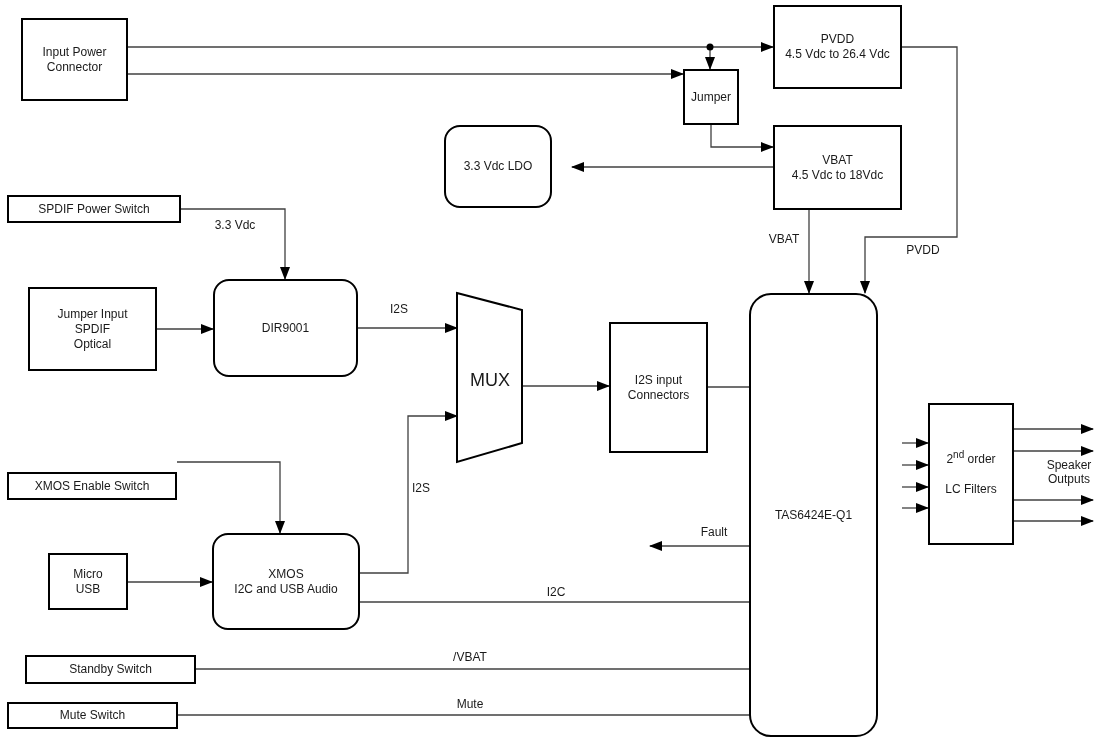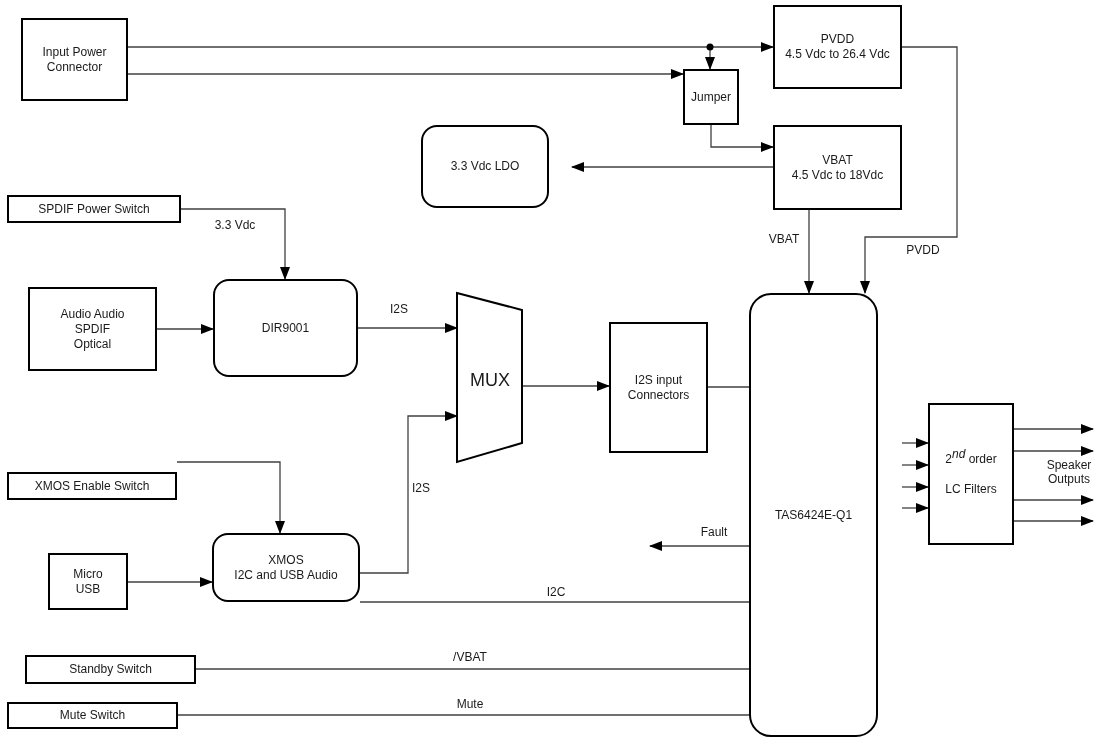--- a/index.html
+++ b/index.html
@@ -15,21 +15,21 @@
   }
   .rounded{border-radius:16px;}
   .tas{border-radius:22px;}
   .wire-label{
     position:absolute;font-size:12px;line-height:1.15;text-align:center;
     background:transparent;z-index:3;white-space:pre-line;
   }
   .mux-label{
     position:absolute;font-size:18px;z-index:3;text-align:center;
   }
-  sup{font-size:12px;vertical-align:super;line-height:0;font-style:italic;}
+  sup{font-size:10px;vertical-align:super;line-height:0;}
 </style>
 </head>
 <body>
 
 <div id="canvas">
 
   <svg id="wires" viewBox="0 0 1100 745" xmlns="http://www.w3.org/2000/svg">
     <defs>
       <marker id="arr" markerWidth="13" markerHeight="10" refX="12" refY="5" orient="auto" markerUnits="userSpaceOnUse">
         <path d="M0,0 L13,5 L0,10 z" fill="#000"></path>
@@ -72,41 +72,41 @@
 Connector</div>
 
   <div class="box" style="left:773px;top:5px;width:129px;height:84px;">PVDD
 4.5 Vdc to 26.4 Vdc</div>
 
   <div class="box" style="left:683px;top:69px;width:56px;height:56px;text-align:right;">Jumper</div>
 
   <div class="box" style="left:773px;top:125px;width:129px;height:85px;">VBAT
 4.5 Vdc to 18Vdc</div>
 
-  <div class="box rounded" style="left:421px;top:125px;width:128px;height:83px;">3.3 Vdc LDO</div>
+  <div class="box rounded" style="left:444px;top:125px;width:108px;height:83px;">3.3 Vdc LDO</div>
 
   <div class="box" style="left:7px;top:195px;width:174px;height:28px;">SPDIF Power Switch</div>
 
-  <div class="box" style="left:28px;top:287px;width:129px;height:84px;">Audio Audio
+  <div class="box" style="left:28px;top:287px;width:129px;height:84px;">Jumper Input
 SPDIF
 Optical</div>
 
   <div class="box rounded" style="left:213px;top:279px;width:145px;height:98px;">DIR9001</div>
 
   <div class="mux-label" style="left:462px;top:370px;width:56px;">MUX</div>
 
   <div class="box" style="left:609px;top:322px;width:99px;height:131px;">I2S input
 Connectors</div>
 
   <div class="box" style="left:7px;top:472px;width:170px;height:28px;">XMOS Enable Switch</div>
 
   <div class="box" style="left:48px;top:553px;width:80px;height:57px;">Micro
 USB</div>
 
-  <div class="box rounded" style="left:212px;top:533px;width:148px;height:69px;">XMOS
+  <div class="box rounded" style="left:212px;top:533px;width:148px;height:97px;">XMOS
 I2C and USB Audio</div>
 
   <div class="box" style="left:25px;top:655px;width:171px;height:29px;">Standby Switch</div>
 
   <div class="box" style="left:7px;top:702px;width:171px;height:27px;">Mute Switch</div>
 
   <div class="box tas" style="left:749px;top:293px;width:129px;height:444px;">TAS6424E-Q1</div>
 
   <div class="box" style="left:928px;top:403px;width:86px;height:142px;">
     <span><span>2</span><sup>nd</sup><span> order</span><br>

